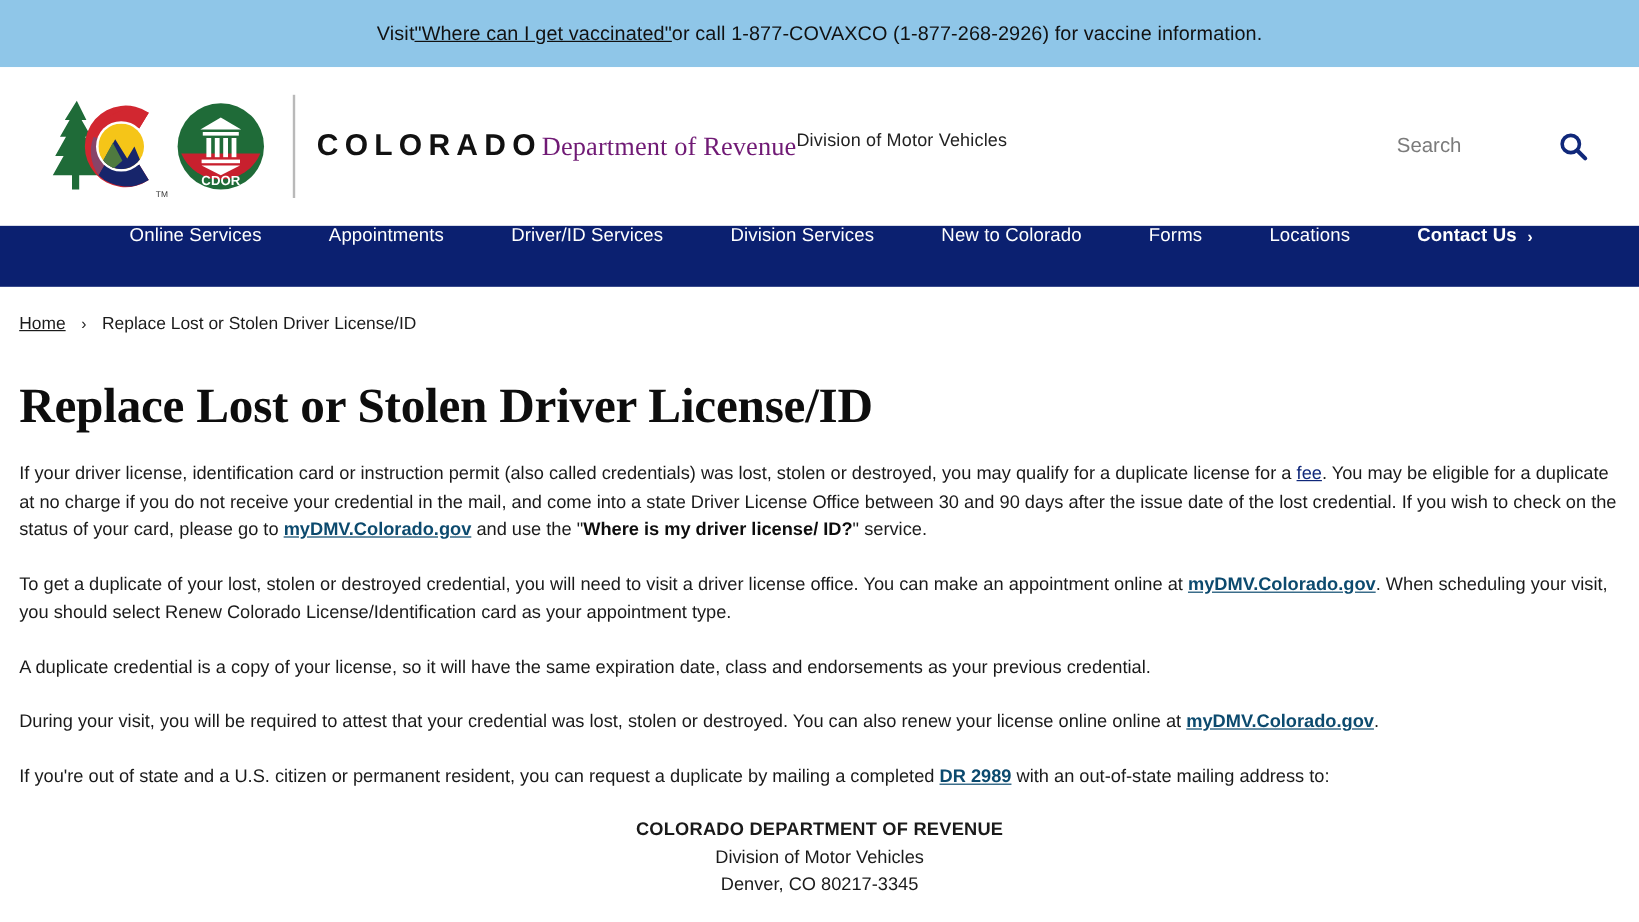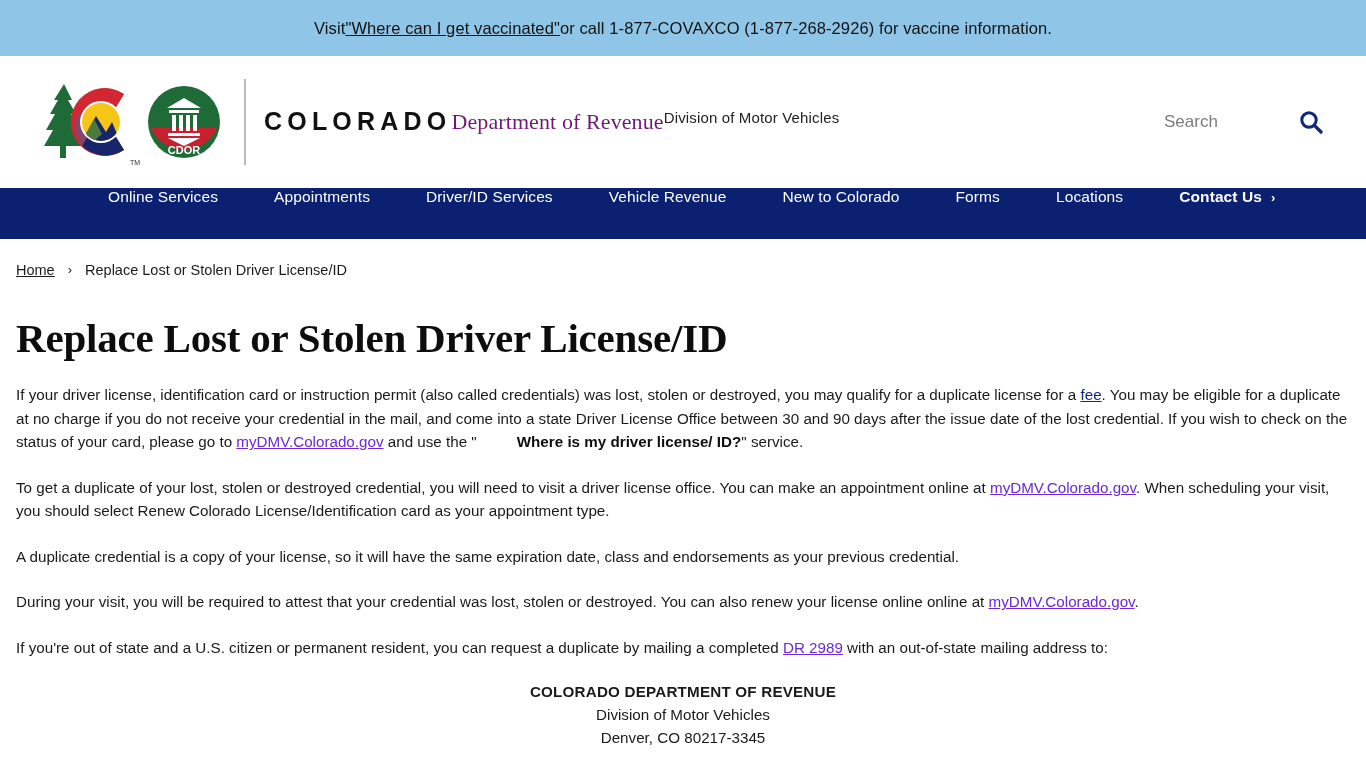--- a/index.html
+++ b/index.html
@@ -171,26 +171,26 @@
   }
 
   p.body {
     font-size: 15.2px;
     line-height: 1.55;
     color: #1a1a1a;
     margin: 22px 0 0 0;
     max-width: 1340px;
   }
   p.body a {
-    color: #6d28d9;
+    color: #0c4a6e;
     text-decoration: underline;
-    font-weight: normal;
+    font-weight: bold;
   }
   p.body a.plain { font-weight: normal; color: #10287a; text-align: right; }
-  b.inline { font-weight: bold; color: #0d0d0d; margin-left: 40px; }
+  b.inline { font-weight: bold; color: #0d0d0d; }
 
   .address-block {
     text-align: center;
     margin-top: 20px;
     font-size: 15.2px;
     line-height: 1.52;
     color: #1a1a1a;
   }
   .address-block .addr-strong { font-weight: bold; letter-spacing: 0.2px; }
 </style>
@@ -272,21 +272,21 @@
   <a class="nav-item" href="#">
     <span>Online Services</span>
   </a>
   <a class="nav-item" href="#">
     <span>Appointments</span>
   </a>
   <a class="nav-item" href="#">
     <span>Driver/ID Services</span>
   </a>
   <a class="nav-item" href="#">
-    <span>Vehicle Revenue</span>
+    <span>Division Services</span>
   </a>
   <a class="nav-item" href="#">
     <span>New to Colorado</span>
   </a>
   <a class="nav-item" href="#">
     <span>Forms</span>
   </a>
   <a class="nav-item" href="#">
     <span>Locations</span>
   </a>

